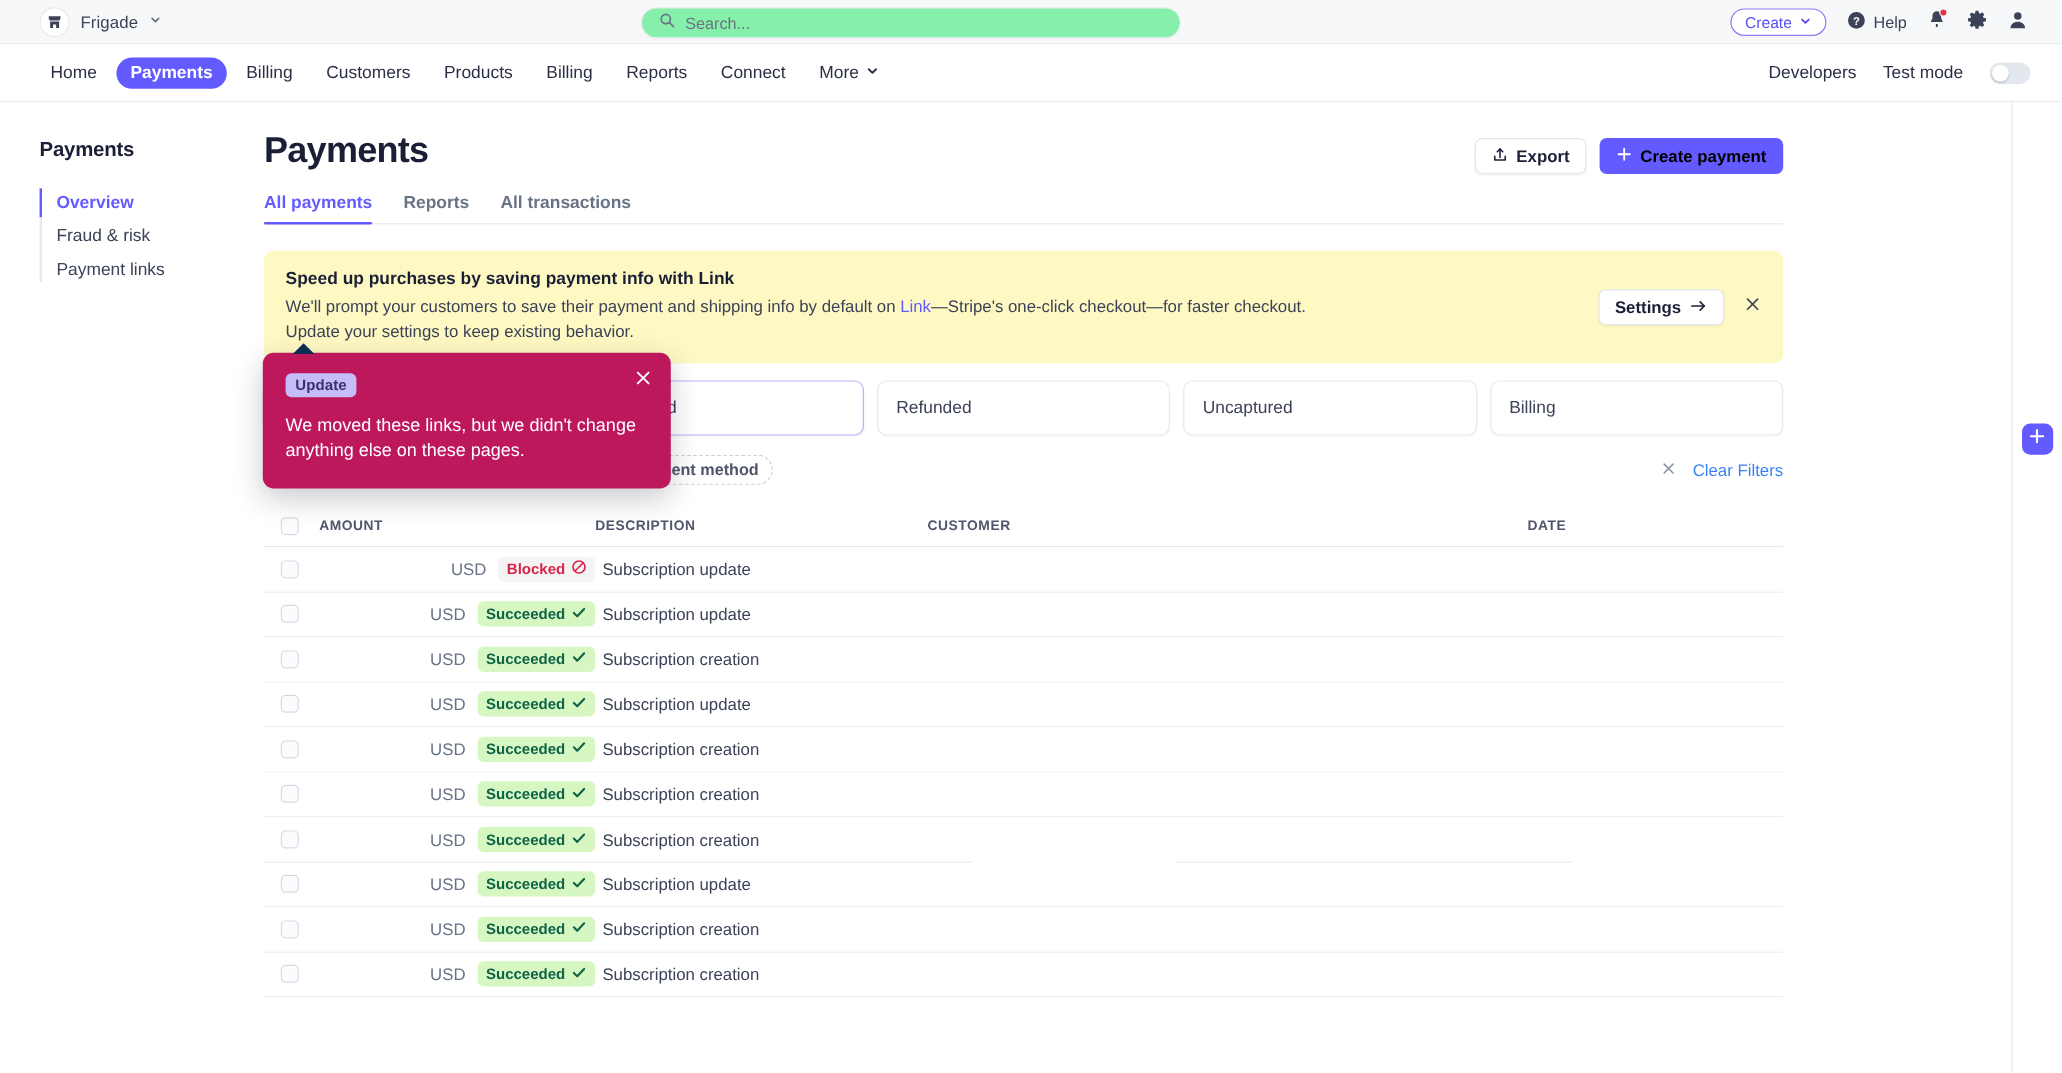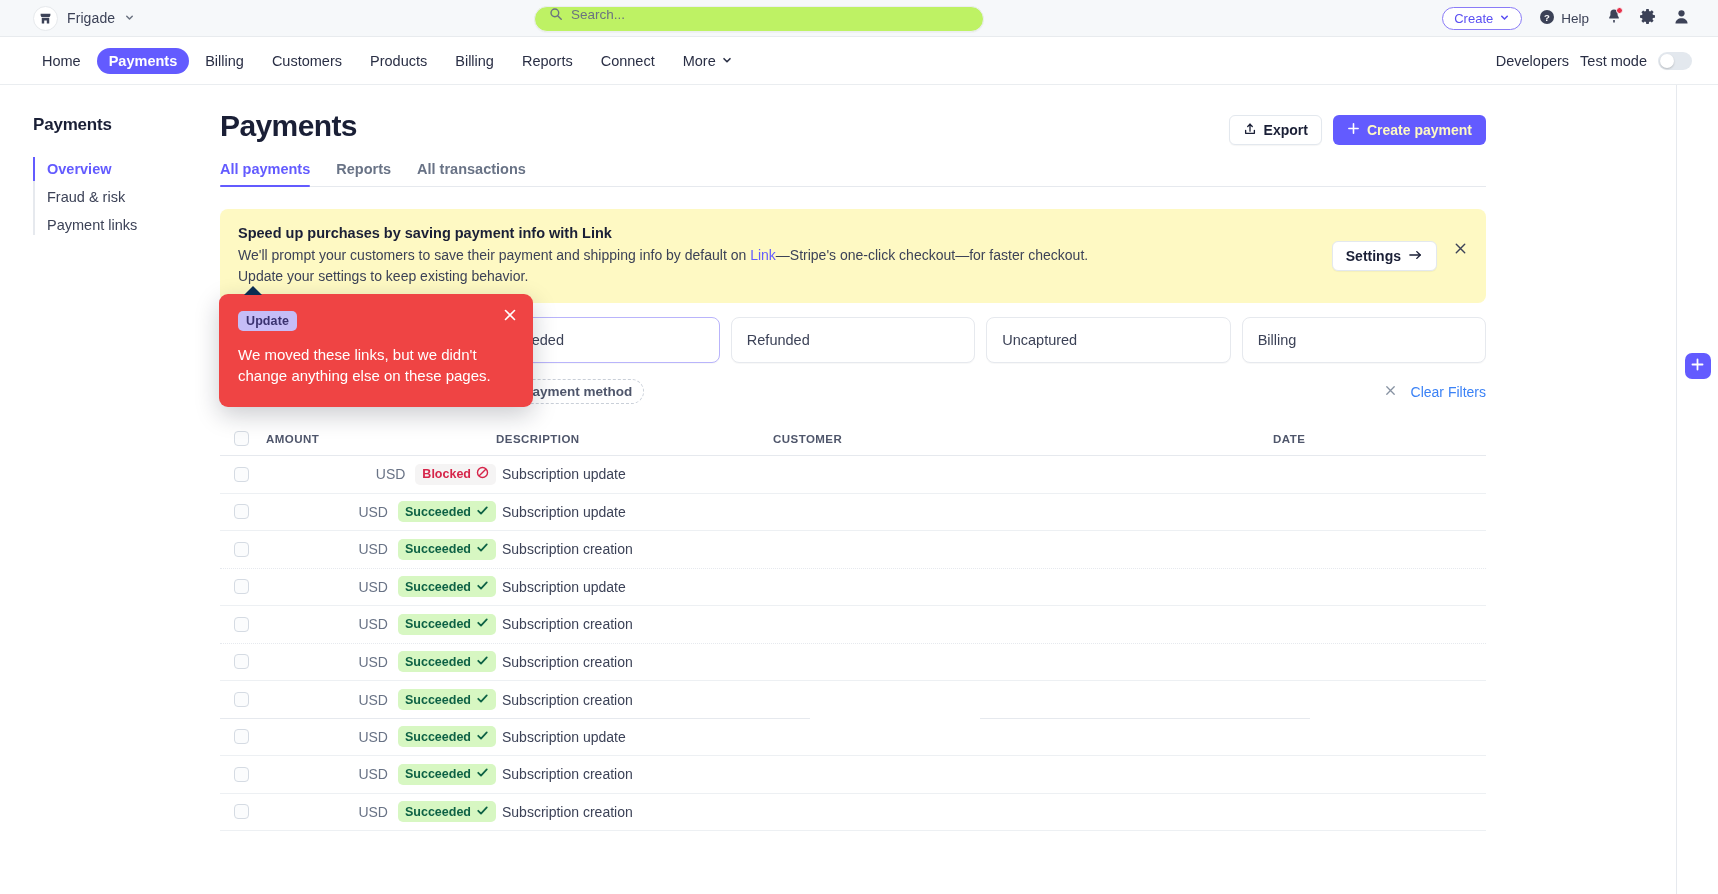--- a/index.html
+++ b/index.html
@@ -27,23 +27,23 @@
   }
   .brand-name { font-size: 14px; color: #3c4257; font-weight: 500; letter-spacing: .1px; }
   .chev { display: inline-block; }
 
   .searchwrap {
     position: absolute; left: 534px; top: 6px;
     width: 450px; height: 26px;
   }
   .searchbox {
     width: 100%; height: 100%;
-    background: #bef264; border: 1px solid #eceef1;
+    background: #86efac; border: 1px solid #eceef1;
     border-radius: 13px;
-    display: flex; gap: 8px;
+    display: flex; align-items: center; gap: 8px;
     padding: 0 14px;
     box-shadow: 0 1px 1px rgba(0,0,0,.03);
   }
   .searchbox .ph { font-size: 13.5px; color: #6b7280; }
 
   .topright {
     position: absolute; right: 28px; top: 0; height: 37px;
     display: flex; align-items: center; gap: 17px;
   }
   .create-btn {
@@ -72,21 +72,21 @@
   .navitems { display: flex; align-items: center; gap: 4px; margin-left: 30px; }
   .navitem {
     font-size: 14.5px; color: #2a2f45; font-weight: 500;
     padding: 5px 12px; border-radius: 13px; cursor: pointer;
     white-space: nowrap;
     display: flex; align-items: center; gap: 5px;
   }
   .navitem.active { background: #635bff; color: #ffffff; font-weight: 600; }
   .navright {
     position: absolute; right: 26px;
-    display: flex; align-items: center; gap: 11px;
+    display: flex; align-items: center; gap: 22px;
   }
   .navright .lbl { font-size: 14.5px; color: #2a2f45; font-weight: 500; cursor: pointer; }
   .toggle {
     width: 34px; height: 18px; border-radius: 9px;
     background: #e3e8ee; position: relative; cursor: pointer;
   }
   .toggle .knob {
     position: absolute; left: 2px; top: 2px;
     width: 14px; height: 14px; border-radius: 50%;
     background: #ffffff; box-shadow: 0 1px 2px rgba(0,0,0,.2);
@@ -122,21 +122,21 @@
   .btn-white {
     height: 30px; padding: 11px 13px; background: #fff;
     border: 1px solid #e3e8ee; border-radius: 6px;
     font-size: 14px; font-weight: 600; color: #1a1f36;
     display: flex; align-items: center; gap: 7px; cursor: pointer;
     box-shadow: 0 1px 1px rgba(0,0,0,.04);
   }
   .btn-purple {
     height: 30px; padding: 0 14px; background: #635bff;
     border: none; border-radius: 6px;
-    font-size: 14px; font-weight: 600; color: #fef9c3;
+    font-size: 14px; font-weight: 600; color: #000000;
     display: flex; align-items: center; gap: 7px; cursor: pointer;
   }
 
   .tabs {
     display: flex; gap: 26px; margin-top: 18px;
     border-bottom: 1px solid #e6e9ee;
   }
   .tab {
     font-size: 14.5px; font-weight: 600; color: #697386;
     padding-bottom: 9px; cursor: pointer; position: relative;
@@ -151,21 +151,21 @@
   .banner {
     margin-top: 22px; background: #fef9c3;
     border-radius: 8px; padding: 16px 18px;
     display: flex; align-items: center; position: relative;
     min-height: 78px;
   }
   .banner-text { flex: 1; padding-right: 20px; }
   .banner-title { font-size: 14.5px; font-weight: 700; color: #1a1f36; margin-bottom: 4px; }
   .banner-body { font-size: 14px; color: #3c4257; line-height: 1.5; max-width: 860px; }
   .banner-body a { color: #635bff; text-decoration: none; }
-  .banner-actions { display: flex; align-items: flex-start; gap: 16px; }
+  .banner-actions { display: flex; align-items: center; gap: 16px; }
   .banner-close { color: #3c4257; cursor: pointer; display: flex; }
 
   
   .filtertabs { display: flex; gap: 11px; margin-top: 14px; }
   .ftab {
     flex: 1; height: 46px; border: 1px solid #e6e9ee; border-radius: 8px;
     background: #ffffff; display: flex; align-items: center;
     padding: 0 15px; font-size: 14.5px; color: #3c4257; cursor: pointer;
     box-shadow: 0 1px 1px rgba(0,0,0,.03);
   }
@@ -226,21 +226,21 @@
     height: 21px; padding: 0 7px; border-radius: 5px;
     font-size: 12.5px; font-weight: 600; white-space: nowrap;
   }
   .badge.succeeded { background: #d7f7c2; color: #0e6245; }
   .badge.blocked   { background: #f5f4f4; color: #d6254a; }
   .desc { font-size: 14px; color: #3c4257; padding-left: 6px; }
 
   
   .tooltip {
     position: absolute; left: 219px; top: 209px;
-    width: 314px; background: #ef4444;
+    width: 340px; background: #be185d;
     border-radius: 9px; padding: 17px 19px 20px 19px;
     box-shadow: 0 8px 24px rgba(16,24,40,.22);
     z-index: 40;
   }
   .tooltip:before {
     content: ""; position: absolute; left: 25px; top: -8px;
     border-left: 9px solid transparent; border-right: 9px solid transparent;
     border-bottom: 9px solid #0c2d52;
   }
   .tt-badge {

